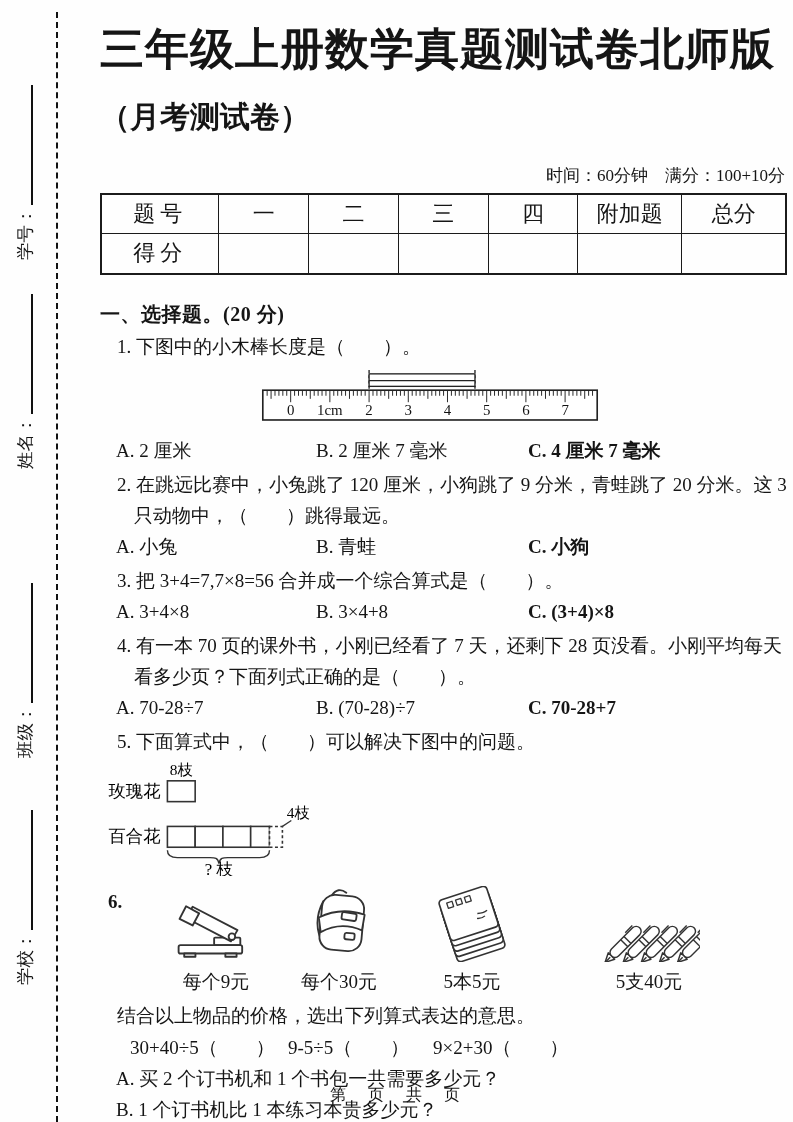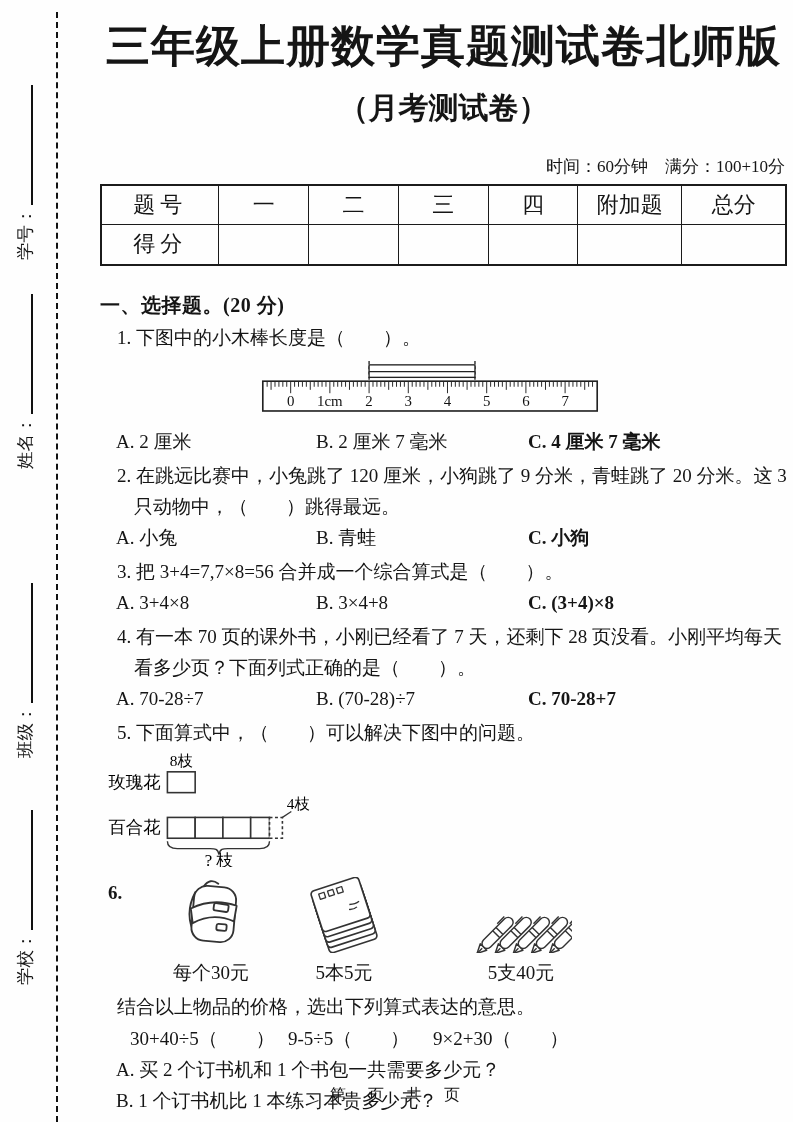--- a/index.html
+++ b/index.html
@@ -12,23 +12,23 @@
   .seal-line { position:absolute; left:56px; top:12px; bottom:0; width:0; border-left:2.5px dashed #111; }
   .sfield { position:absolute; width:190px; height:30px; transform:rotate(-90deg); display:flex; align-items:center; }
   .sfield .slabel { font-size:17.5px; white-space:nowrap; }
   .sfield .sblank { flex:0 0 120px; height:15px; border-bottom:2px solid #111; margin-left:2px; }
   .sf1 { left:-70px; top:150px; }
   .sf2 { left:-70px; top:359px; }
   .sf3 { left:-70px; top:648px; }
   .sf4 { left:-70px; top:875px; }
   
   .main { position:absolute; left:100px; top:0; width:687px; }
-  .title { margin-top:24px; text-align:center; font-family:Liberation Mono, monospace;
+  .title { margin-top:24px; text-align:left; font-family:Liberation Sans, sans-serif;
            font-weight:bold; font-size:44px; letter-spacing:1px; line-height:1.15; }
-  .subtitle { margin-top:13px; text-align:center; font-family:"Liberation Sans","DejaVu Sans",sans-serif;
+  .subtitle { margin-top:22px; font-family:"Liberation Sans","DejaVu Sans",sans-serif;
               font-weight:bold; font-size:30px; }
   .meta { margin-top:26px; margin-bottom:6px; text-align:right; font-size:17px; padding-right:2px; }
   
   table.score { width:100%; border-collapse:collapse; table-layout:fixed; }
   table.score td { border:1.8px solid #1b1b1b; text-align:center; font-size:22px; }
   table.score { border:2.5px solid #1b1b1b; }
   table.score tr.hrow td { height:40px; }
   table.score tr.srow td { height:40px; }
   td.tlabel { letter-spacing:5px; }
   
@@ -282,20 +282,36 @@
           <path d="M68,92 C68,98 72,99.5 78,99.5 L111,99.5 C116,99.5 119,99.5 120,105.5 C121,99.5 124,99.5 129,99.5 L161,99.5 C167,99.5 171,98 171,92" fill="none" stroke="#333" stroke-width="1.4"></path>
           <text x="120" y="117" font-size="17" text-anchor="middle">? 枝</text>
         </svg>
       </div>
     </div>
 
     <div class="q">
       <div class="q6head">
         <div class="q6num">6.</div>
         <div class="items">
+          <div class="item it1">
+            <span class="icon">
+              <svg width="86" height="60" viewBox="0 0 92 62">
+                <g stroke="#333" stroke-width="2" fill="#fff" stroke-linejoin="round">
+                  <rect x="44" y="37" width="28" height="8" rx="1"></rect>
+                  <path d="M62 41 L14 16 L21 4 L69 29 Z"></path>
+                  <path d="M7 17 L21 24 L28 11 L14 3.5 Z"></path>
+                  <rect x="6" y="45" width="68" height="9" rx="2"></rect>
+                  <rect x="12" y="54" width="12" height="3.5"></rect>
+                  <rect x="56" y="54" width="12" height="3.5"></rect>
+                  <circle cx="63" cy="36" r="3.5"></circle>
+                </g>
+              </svg>
+            </span>
+            <span class="price">每个9元</span>
+          </div>
           <div class="item it2">
             <span class="icon">
               <svg width="66" height="78" viewBox="0 0 72 84">
                 <g stroke="#333" stroke-width="2" fill="#fff" stroke-linejoin="round" stroke-linecap="round">
                   <path d="M28 12 Q35 2 44 9" fill="none"></path>
                   <path d="M19 18 Q6 42 19 66" fill="none"></path>
                   <path d="M24 20 Q14 42 24 62" fill="none"></path>
                   <rect x="16" y="12" width="46" height="60" rx="14" transform="rotate(5 39 42)"></rect>
                   <path d="M14 36 Q38 24 64 33 L61 50 Q38 40 16 52 Z"></path>
                   <rect x="39" y="31" width="16" height="8" rx="2" transform="rotate(8 47 35)"></rect>

